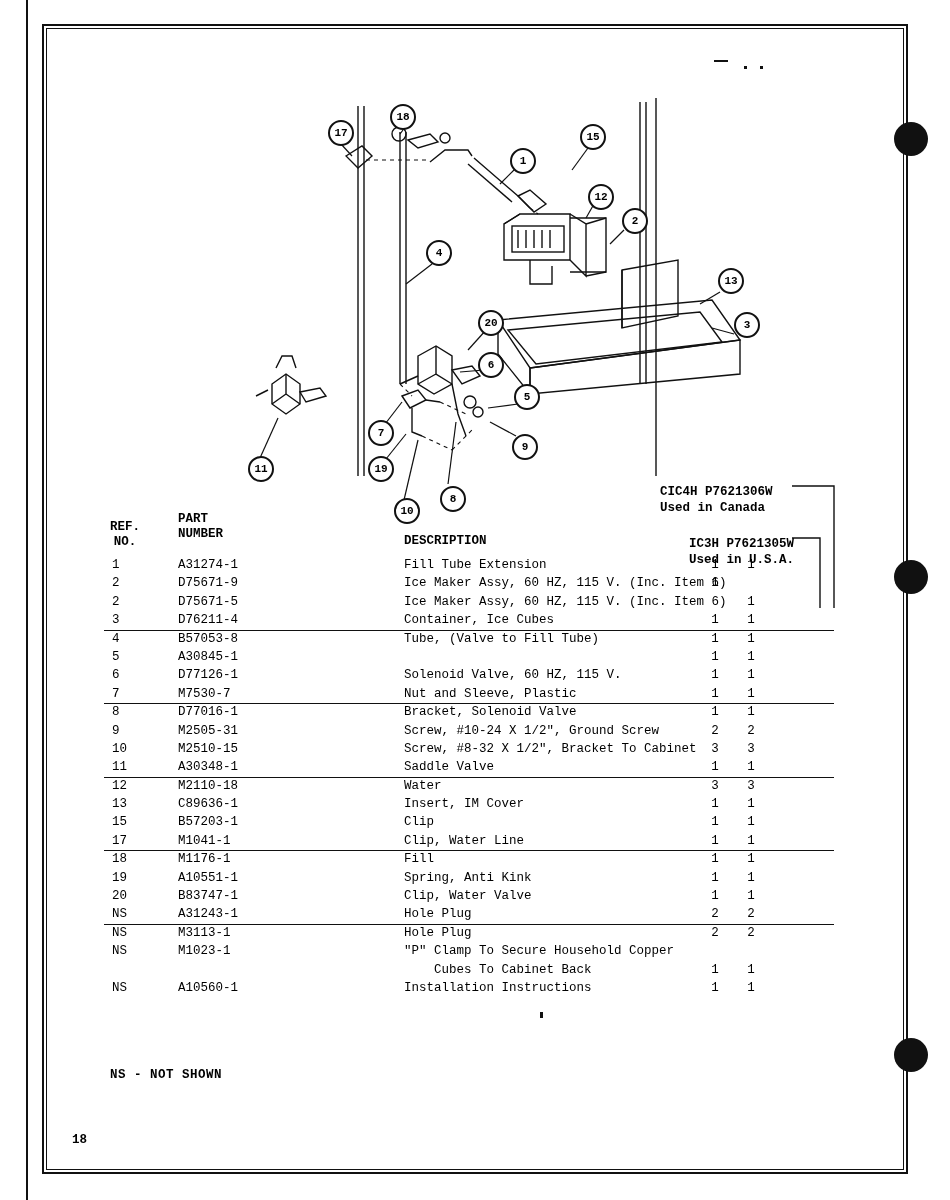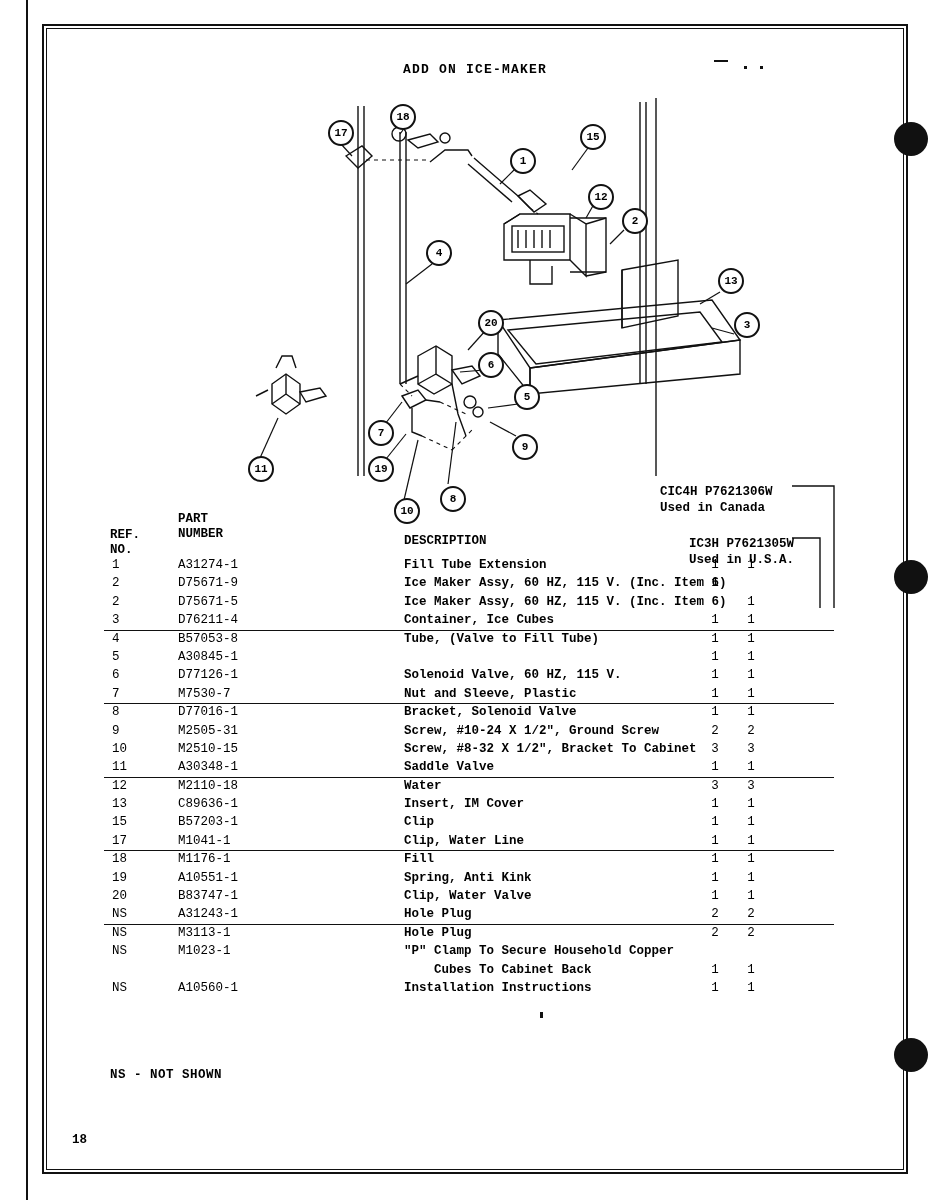--- a/index.html
+++ b/index.html
@@ -113,34 +113,34 @@
     width: 730px;
     font-family: "Liberation Mono", monospace;
     font-size: 12.5px;
   }
   .th-row {
     position: relative;
     height: 44px;
     font-weight: bold;
     line-height: 15px;
   }
-  .th-ref { position: absolute; left: 6px; top: 16px; white-space: pre; }
+  .th-ref { position: absolute; left: 6px; top: 8px; white-space: pre; text-align: center; }
   .th-part { position: absolute; left: 74px; top: 0; white-space: pre; }
   .th-desc { position: absolute; left: 300px; top: 22px; }
 
   .rows { position: relative; }
   .prow {
     position: relative;
     height: 18.4px;
     line-height: 18.4px;
     white-space: nowrap;
   }
   .c-ref { position: absolute; left: 8px; width: 60px; }
   .c-part { position: absolute; left: 74px; width: 120px; }
-  .c-desc { position: absolute; left: 300px; font-weight: bold; }
+  .c-desc { position: absolute; left: 300px; }
   .c-desc.indent { left: 330px; }
   .c-q1 { position: absolute; left: 604px; width: 14px; text-align: center; }
   .c-q2 { position: absolute; left: 640px; width: 14px; text-align: center; }
 
   .rule {
     position: absolute;
     left: 0;
     width: 730px;
     border-top: 1px solid #111;
   }
@@ -171,21 +171,20 @@
 <div id="page">
 
   <div class="scan-edge-left"></div>
   <div class="page-border"></div>
   <div class="page-border-inner"></div>
 
   <div class="punch p1"></div>
   <div class="punch p2"></div>
   <div class="punch p3"></div>
 
-  <div class="diagram-title">ADD ON ICE-MAKER</div>
 
   <div class="diagram">
     <svg width="740" height="420" viewBox="0 0 740 420">
       <g stroke="#111" fill="none" stroke-width="1.4">
 
         <line x1="258" y1="22" x2="258" y2="392"></line>
         <line x1="264" y1="22" x2="264" y2="392"></line>
         <line x1="540" y1="18" x2="540" y2="300"></line>
         <line x1="546" y1="18" x2="546" y2="300"></line>
         <line x1="556" y1="14" x2="556" y2="392"></line>

